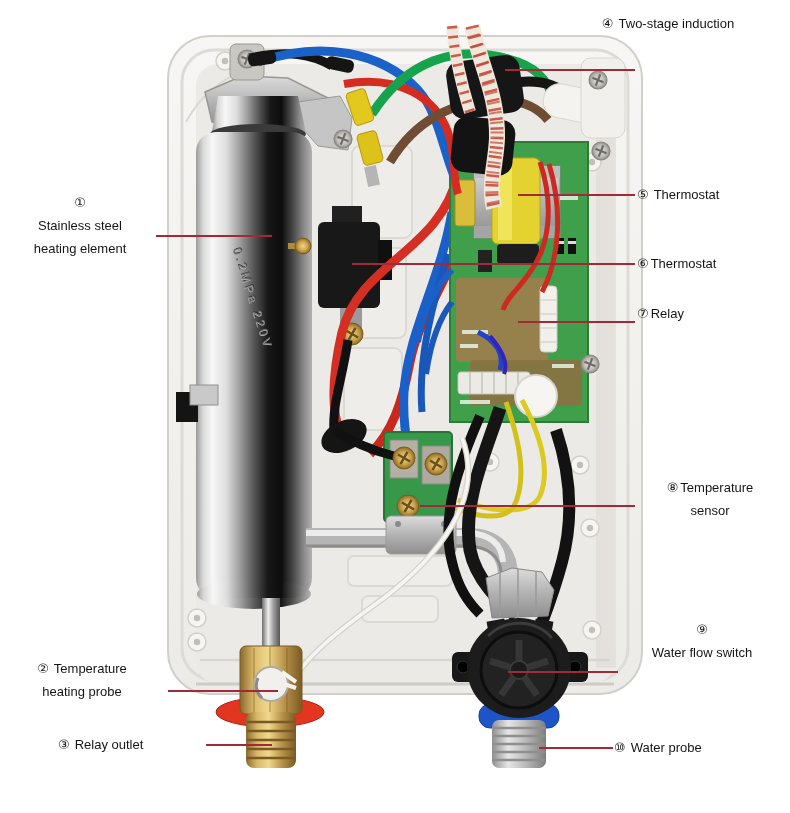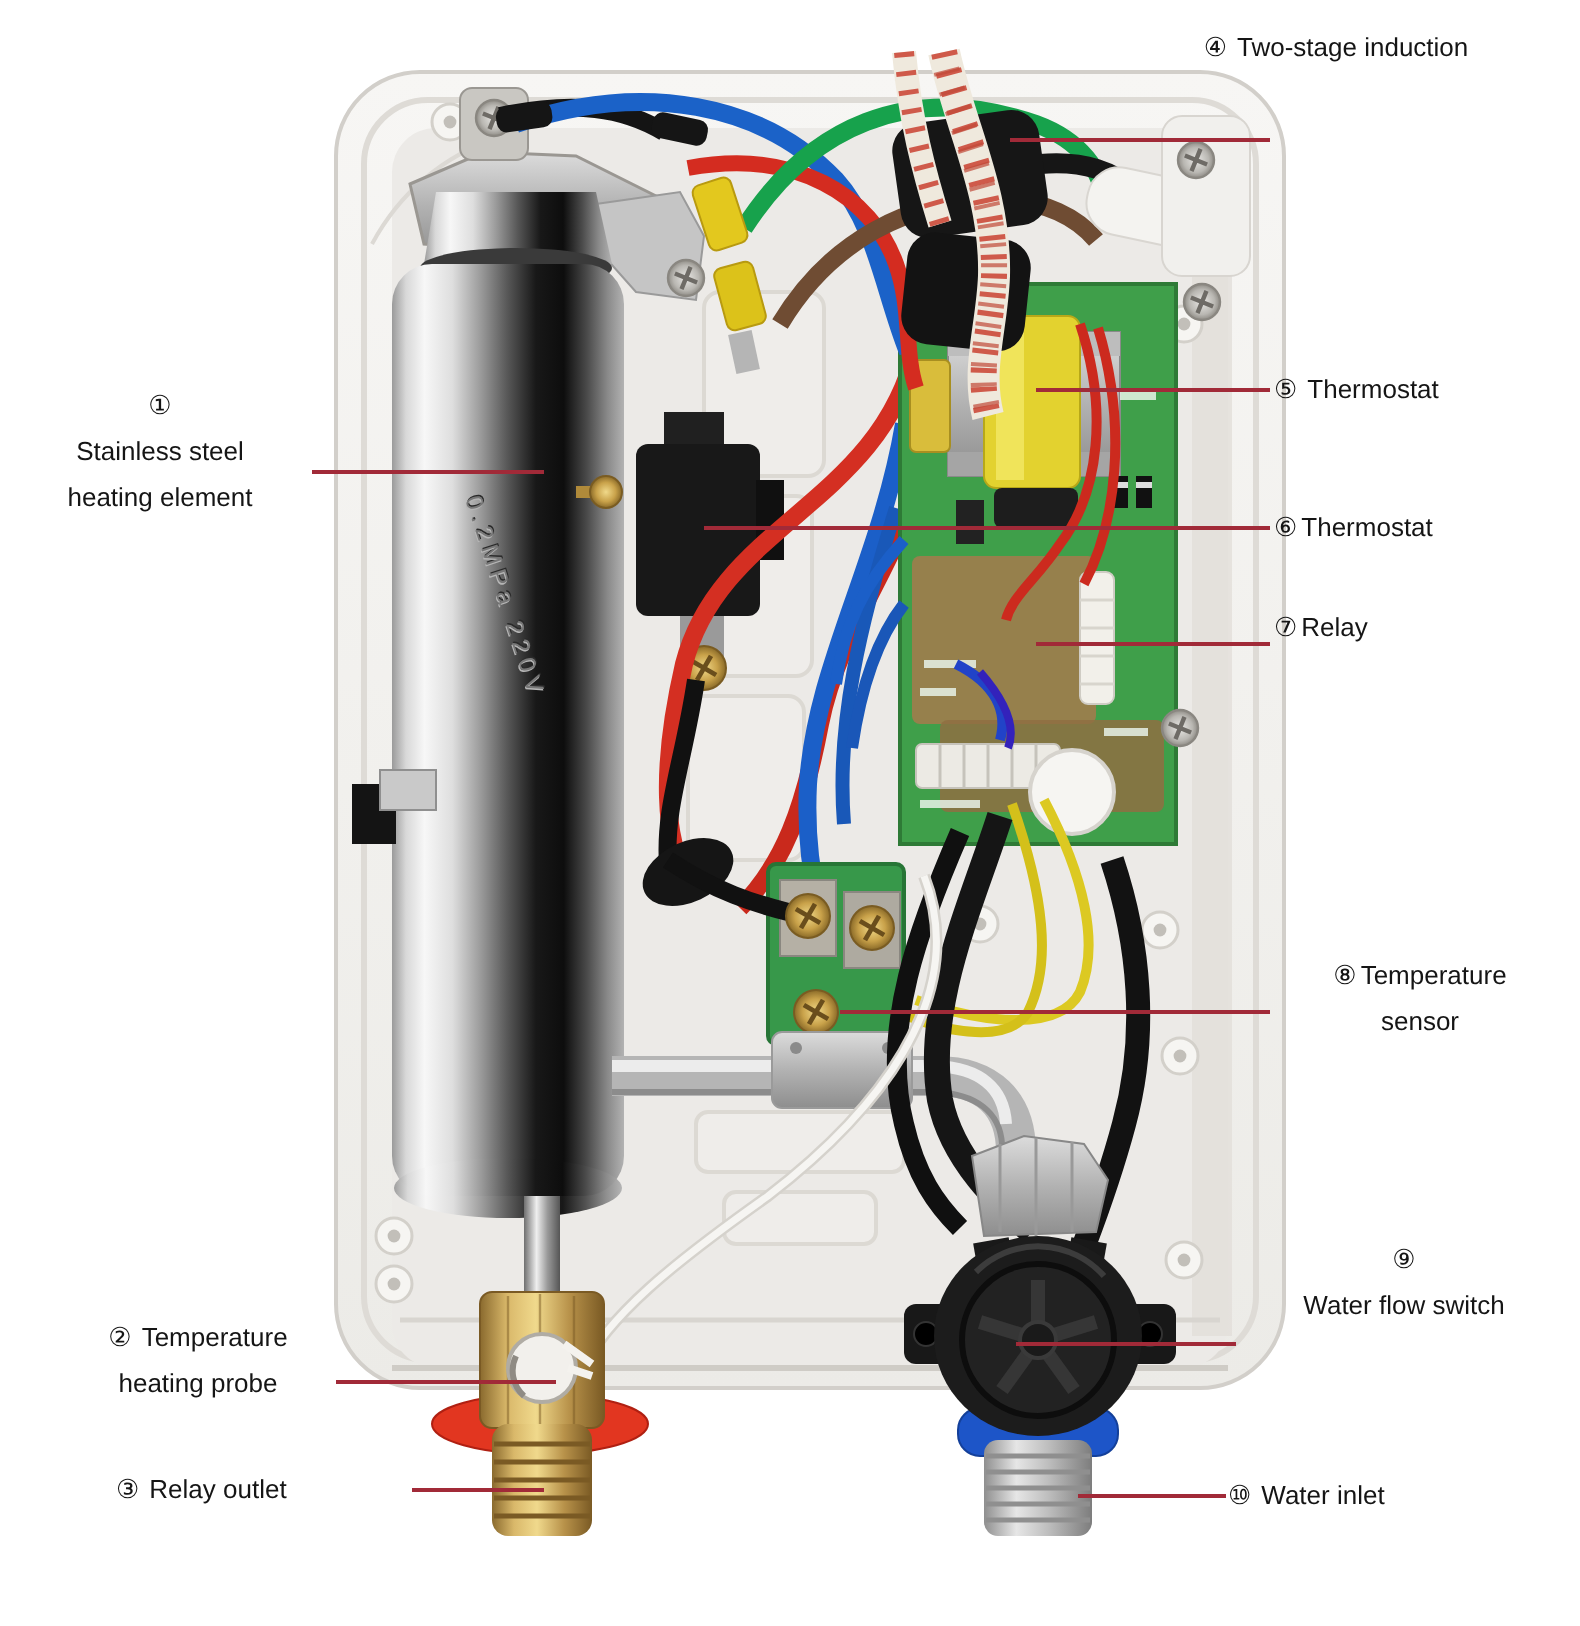--- a/index.html
+++ b/index.html
@@ -301,21 +301,21 @@
   <div class="leader" style="left:420px;top:505px;width:215px"></div>
   <div class="leader" style="left:508px;top:671px;width:110px"></div>
   <div class="leader" style="left:539px;top:747px;width:74px"></div>
 
   <div class="label center" style="left:0;top:191px;width:160px">
     <div>①</div>
     <div>Stainless steel</div>
     <div>heating element</div>
   </div>
 
-  <div class="label center" style="left:19px;top:657px;width:160px">
+  <div class="label center" style="left:2px;top:657px;width:160px">
     <div><span class="num">②</span><span>Temperature</span></div>
     <div>heating probe</div>
   </div>
 
   <div class="label" style="left:58px;top:733px">
     <span class="num">③</span><span>Relay outlet</span>
   </div>
 
   <div class="label center" style="left:554px;top:12px;width:228px">
     <div><span class="num">④</span><span>Two-stage induction</span></div>
@@ -337,16 +337,16 @@
     <div><span class="num" style="margin-right:2px">⑧</span><span>Temperature</span></div>
     <div>sensor</div>
   </div>
 
   <div class="label center" style="left:616px;top:618px;width:172px">
     <div>⑨</div>
     <div>Water flow switch</div>
   </div>
 
   <div class="label" style="left:614px;top:736px">
-    <span class="num">⑩</span><span>Water inlet</span>
+    <span class="num">⑩</span><span>Water probe</span>
   </div>
 
 </div>
 
 </body></html>

